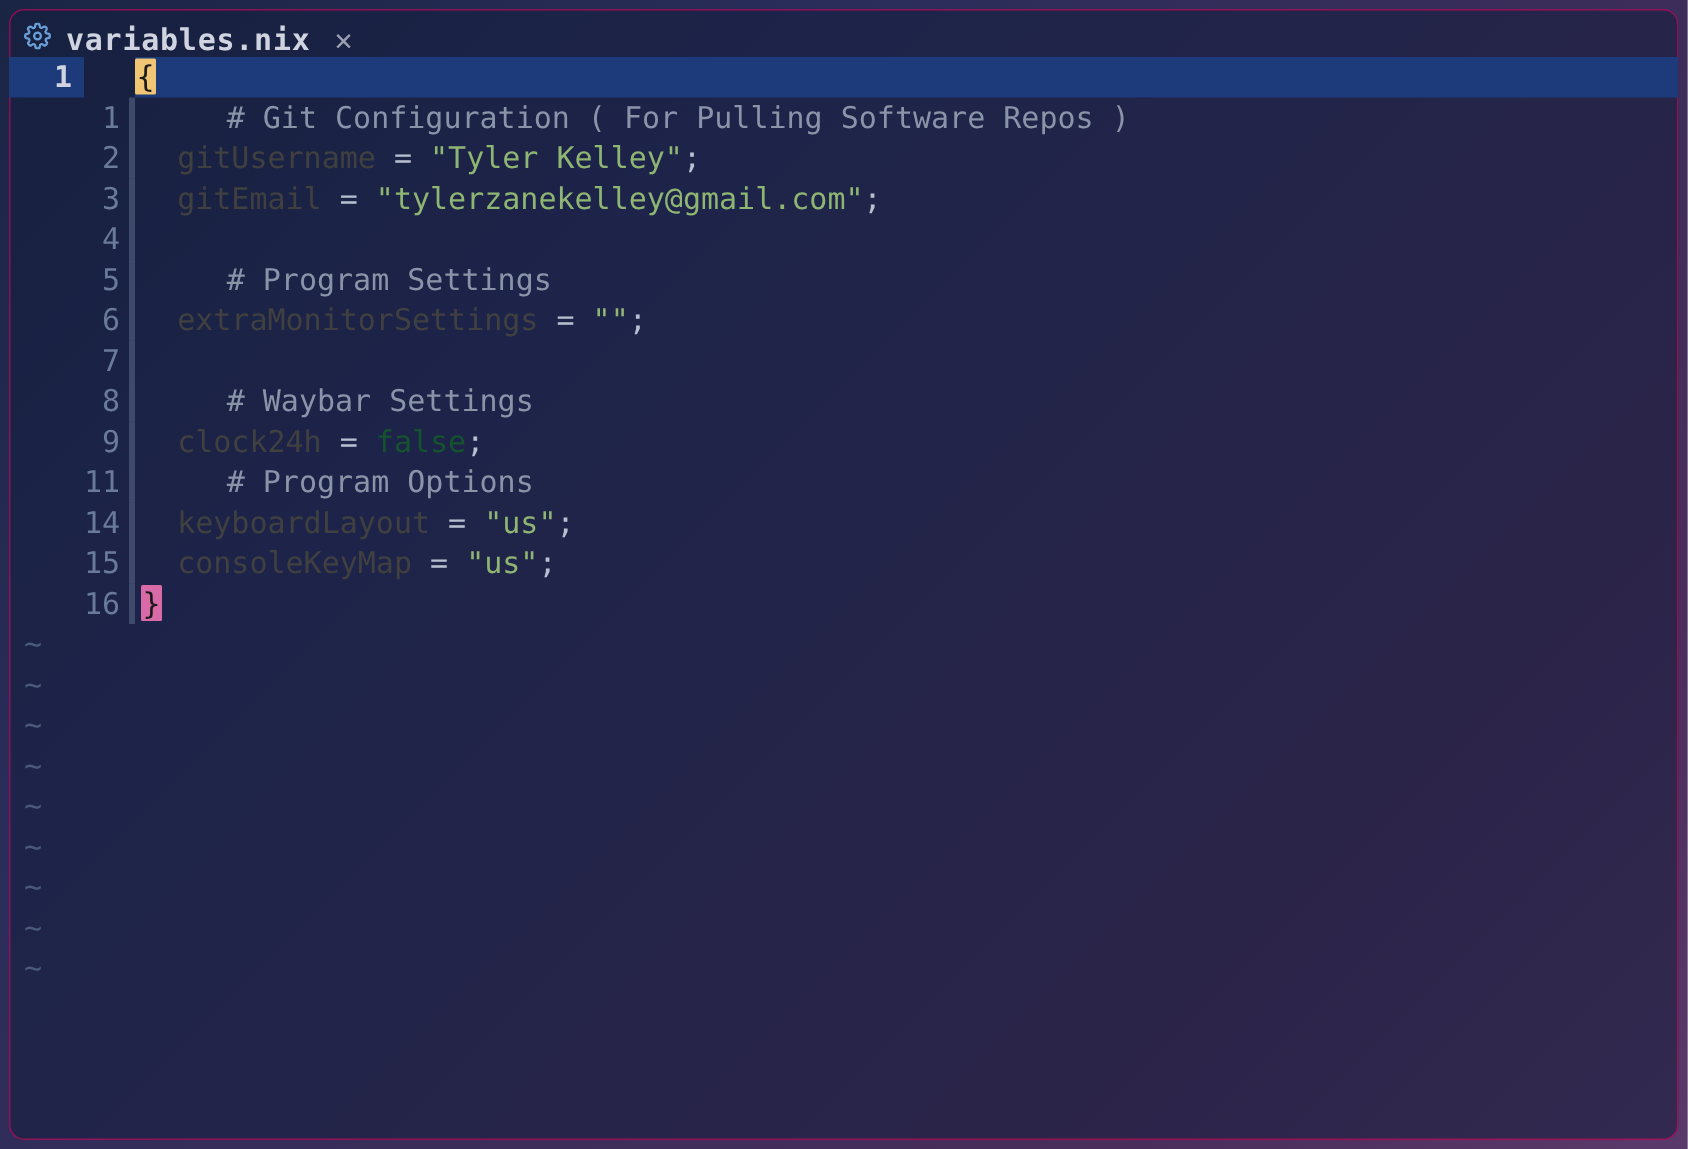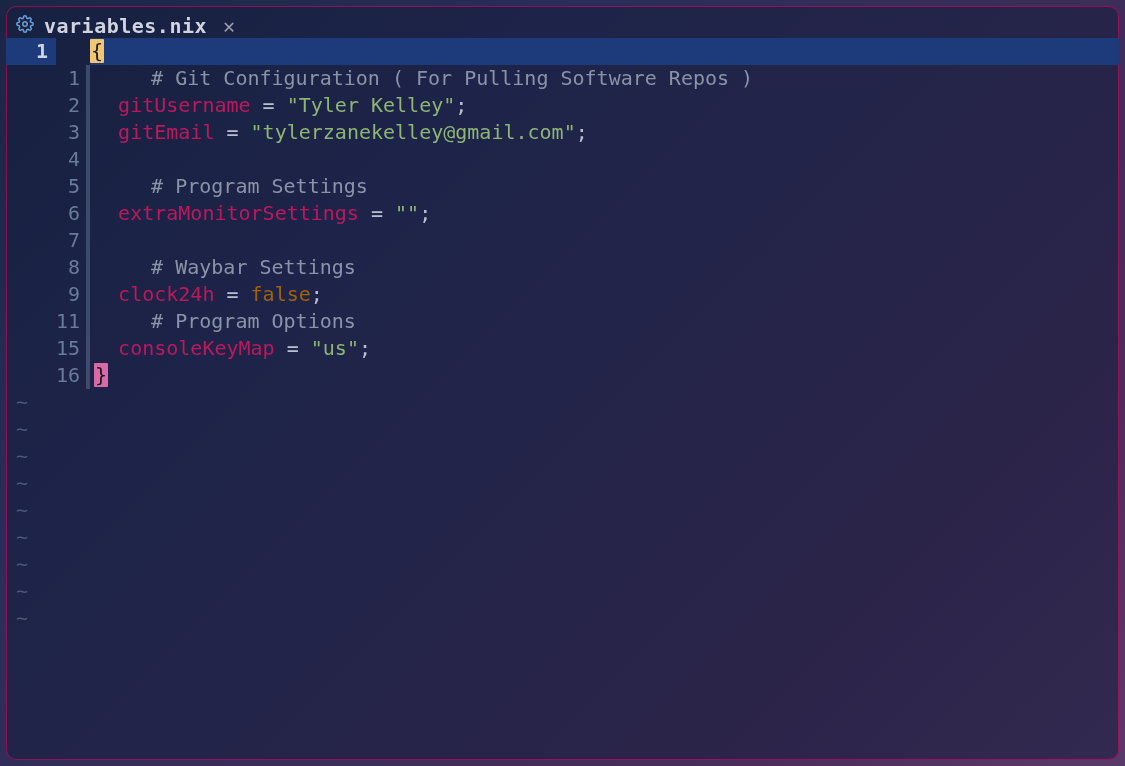--- a/index.html
+++ b/index.html
@@ -60,24 +60,24 @@
     width:4px;flex:0 0 4px;
     background:rgba(130,150,180,0.35);
     margin-right:4px;
   }
   .code{flex:1;color:#b8c0d0;}
   .hl .code, .hl .gut-outer{background:#1d3a7a;}
   .hl .gut-outer{color:#d0d4e0;font-weight:bold;}
   .hl-brace{background:#f0c674;color:#1a1a1a;padding:0 1px;border-radius:1px;}
   .hl-brace2{background:#d86aa8;color:#1a1a1a;padding:0 1px;border-radius:1px;}
   .comment{color:#8a94a8;margin-left:33px;}
-  .key{color:#be185d;}
+  .key{color:#404040;}
   .eq{color:#b8c0d0;}
   .str{color:#8fb573;}
-  .bool{color:#a16207;}
+  .bool{color:#14532d;}
   .semi{color:#b8c0d0;}
   .tilde{color:#4a5a7a;padding-left:10px;}
 </style>
 </head>
 <body>
 
 <div class="frame">
 
   <div class="tabbar">
     <div class="tab">
@@ -98,20 +98,21 @@
       <div class="row"><div class="gut-outer"></div><div class="gut-inner">1</div><div class="bar"></div><span class="code">  <span class="comment"># Git Configuration ( For Pulling Software Repos )</span></span></div>
       <div class="row"><div class="gut-outer"></div><div class="gut-inner">2</div><div class="bar"></div><span class="code">  <span class="key">gitUsername</span> <span class="eq">=</span> <span class="str">"Tyler Kelley"</span><span class="semi">;</span></span></div>
       <div class="row"><div class="gut-outer"></div><div class="gut-inner">3</div><div class="bar"></div><span class="code">  <span class="key">gitEmail</span> <span class="eq">=</span> <span class="str">"tylerzanekelley@gmail.com"</span><span class="semi">;</span></span></div>
       <div class="row"><div class="gut-outer"></div><div class="gut-inner">4</div><div class="bar"></div><span class="code"></span></div>
       <div class="row"><div class="gut-outer"></div><div class="gut-inner">5</div><div class="bar"></div><span class="code">  <span class="comment"># Program Settings</span></span></div>
       <div class="row"><div class="gut-outer"></div><div class="gut-inner">6</div><div class="bar"></div><span class="code">  <span class="key">extraMonitorSettings</span> <span class="eq">=</span> <span class="str">""</span><span class="semi">;</span></span></div>
       <div class="row"><div class="gut-outer"></div><div class="gut-inner">7</div><div class="bar"></div><span class="code"></span></div>
       <div class="row"><div class="gut-outer"></div><div class="gut-inner">8</div><div class="bar"></div><span class="code">  <span class="comment"># Waybar Settings</span></span></div>
       <div class="row"><div class="gut-outer"></div><div class="gut-inner">9</div><div class="bar"></div><span class="code">  <span class="key">clock24h</span> <span class="eq">=</span> <span class="bool">false</span><span class="semi">;</span></span></div>
       <div class="row"><div class="gut-outer"></div><div class="gut-inner">11</div><div class="bar"></div><span class="code">  <span class="comment"># Program Options</span></span></div>
+      <div class="row"><div class="gut-outer"></div><div class="gut-inner">14</div><div class="bar"></div><span class="code">  <span class="key">keyboardLayout</span> <span class="eq">=</span> <span class="str">"us"</span><span class="semi">;</span></span></div>
       <div class="row"><div class="gut-outer"></div><div class="gut-inner">15</div><div class="bar"></div><span class="code">  <span class="key">consoleKeyMap</span> <span class="eq">=</span> <span class="str">"us"</span><span class="semi">;</span></span></div>
       <div class="row"><div class="gut-outer"></div><div class="gut-inner">16</div><div class="bar"></div><span class="code"><span class="hl-brace2">}</span></span></div>
       <div class="row"><div class="tilde">~</div></div>
       <div class="row"><div class="tilde">~</div></div>
       <div class="row"><div class="tilde">~</div></div>
       <div class="row"><div class="tilde">~</div></div>
       <div class="row"><div class="tilde">~</div></div>
       <div class="row"><div class="tilde">~</div></div>
       <div class="row"><div class="tilde">~</div></div>
       <div class="row"><div class="tilde">~</div></div>

